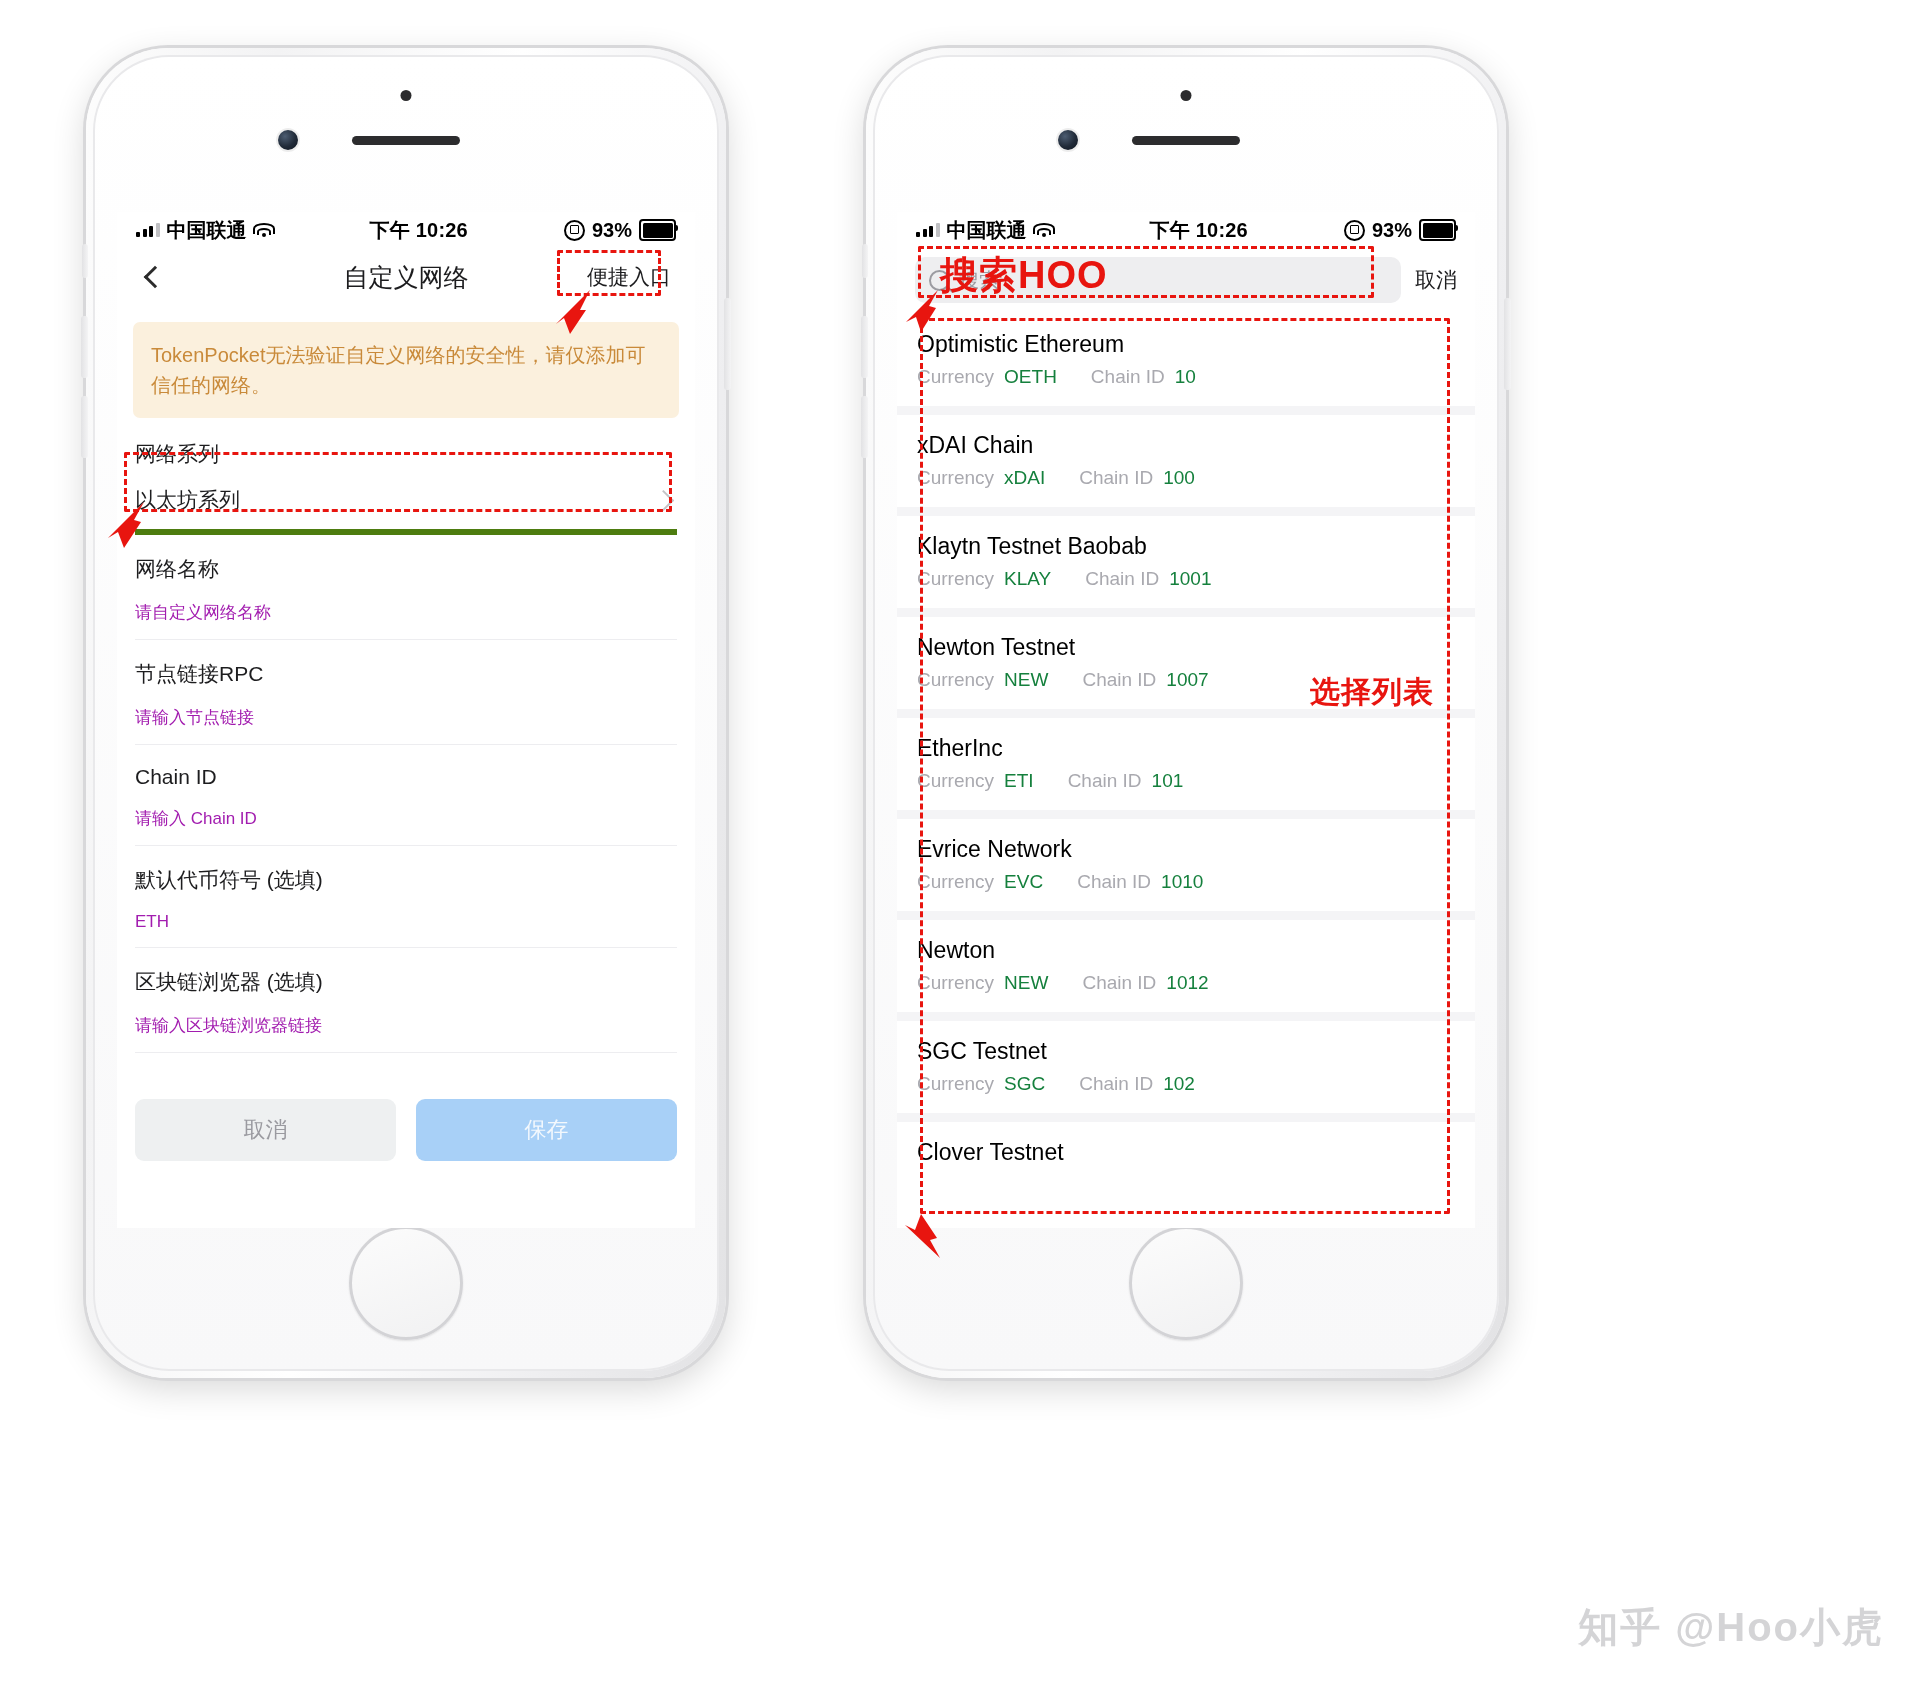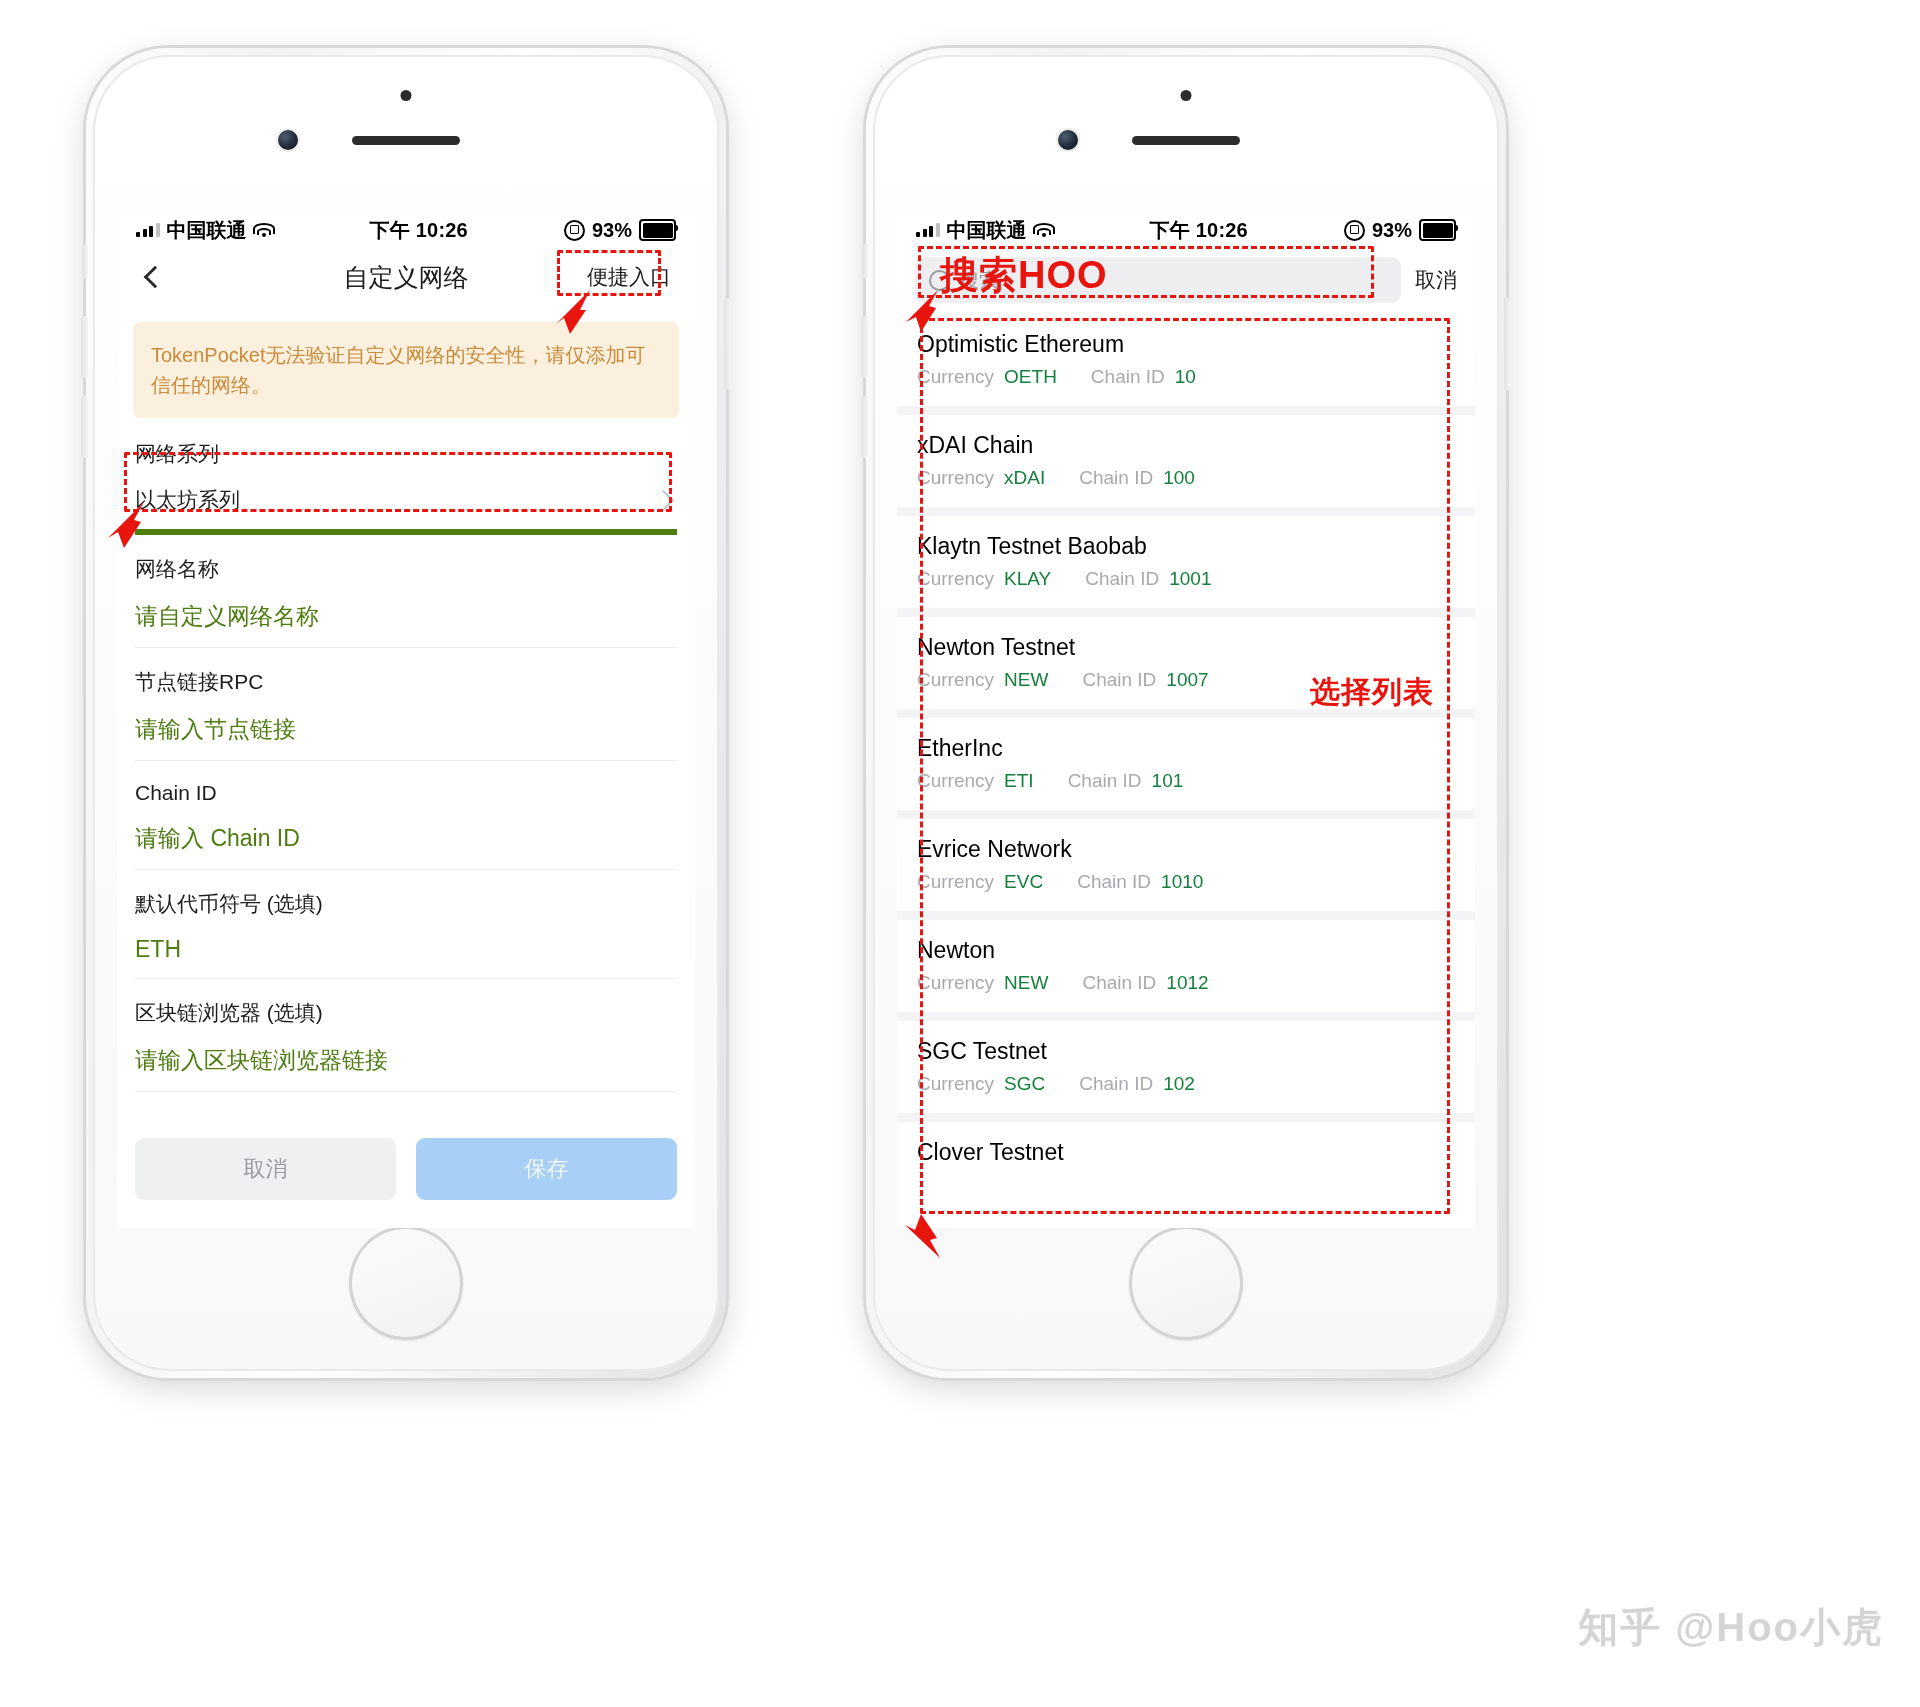--- a/index.html
+++ b/index.html
@@ -82,21 +82,21 @@
 
   
   .warn{margin:16px 16px 0 16px;background:#fbf0dd;border-radius:7px;padding:18px 18px;color:#c98a3a;font-size:20px;line-height:1.5;}
 
   
   .form{padding:0 18px;}
   .fgroup{padding:20px 0 0 0;}
   .flabel{font-size:21px;color:#1d1d1f;margin-bottom:4px;}
   .frow{display:flex;align-items:center;padding:14px 0 15px 0;border-bottom:1px solid #ededf0;}
   .fvalue{font-size:21px;color:#1d1d1f;flex:1;}
-  .fph{font-size:23px;color:#4d7c0f;flex:1;}
+  .fph{font-size:17px;color:#a21caf;flex:1;}
   .chev{width:13px;height:13px;border-right:2.6px solid #c3c3c7;border-top:2.6px solid #c3c3c7;transform:rotate(45deg);margin-right:6px;}
   .fgroup.first{padding-top:22px;}
   .fgroup.first .frow{border-bottom:6px solid #4d7c0f;}
 
   
   .btnrow{display:flex;gap:20px;padding:46px 18px 0 18px;}
   .btn{flex:1;height:62px;border-radius:9px;display:flex;align-items:center;justify-content:center;font-size:22px;}
   .btn-cancel{background:#eef0f1;color:#9a9aa0;}
   .btn-save{background:#a8d0f7;color:#f3f8fd;}
 

